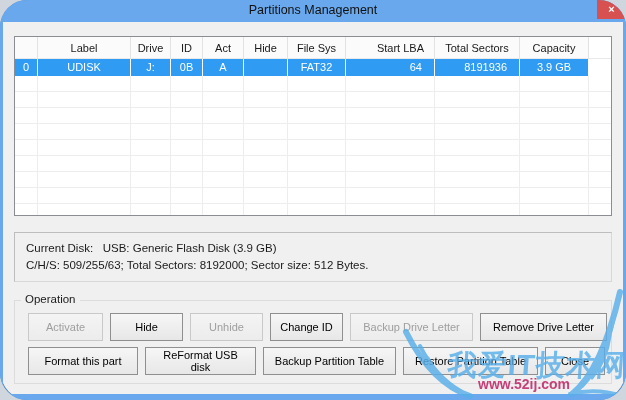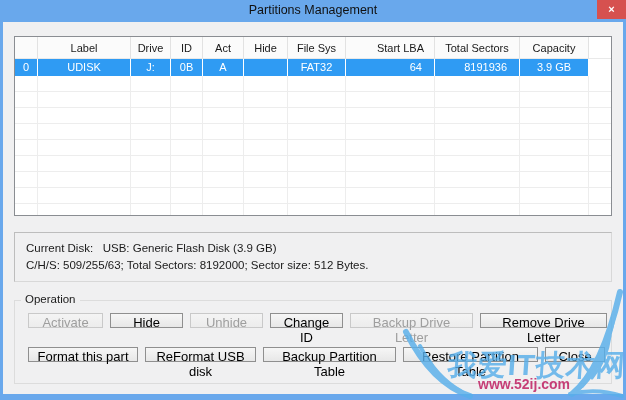--- a/index.html
+++ b/index.html
@@ -1,17 +1,17 @@
 <!DOCTYPE html>
 <html><head>
 <meta charset="utf-8">
 <style>
   html,body{margin:0;padding:0;background:#cfd6dd;font-family:"Liberation Sans","DejaVu Sans",sans-serif;}
   .window{position:relative;width:626px;height:400px;background:#F0F0F1;overflow:hidden;
-          box-shadow:0 0 0 1px #4a86c8 inset;}
+          box-shadow:0 0 0 1px #4a86c8 inset;border-radius:27px;}
   
   .titlebar{position:absolute;left:0;top:0;width:626px;height:22px;background:#69A8EC;}
   .title{position:absolute;left:0;top:3px;width:100%;text-align:center;font-size:12.5px;color:#101010;}
   .border-l,.border-r,.border-b{position:absolute;background:#69A8EC;}
   .border-l{left:0;top:22px;width:3px;height:378px;}
   .border-r{right:0;top:22px;width:3px;height:378px;}
   .border-b{left:0;bottom:0;width:626px;height:6px;}
   .close-btn{position:absolute;right:0;top:0;width:29px;height:19px;background:#D6514F;
              color:#fff;font-size:11px;font-weight:bold;text-align:center;line-height:19px;cursor:pointer;}
   
@@ -42,22 +42,22 @@
            border:1px solid;border-color:#BDBDBD #D8D8D8 #D8D8D8 #BDBDBD;padding:7px 0 0 11px;}
   .infobox div{font-size:11.5px;color:#1A1A1A;line-height:17px;white-space:pre;}
   
   .groupbox{position:absolute;left:14px;top:300px;width:598px;height:84px;box-sizing:border-box;
             border:1px solid #DCDCDC;}
   .group-label{position:absolute;left:6px;top:-8px;background:#F0F0F1;padding:0 4px;
                font-size:11.5px;color:#1A1A1A;}
   .btn-row{position:absolute;left:13px;display:flex;gap:7px;}
   .btn-row.r1{top:12px;}
   .btn-row.r2{top:46px;}
-  .btn{height:15px;box-sizing:border-box;border:1px solid #8F8F8F;
-       background:linear-gradient(#F6F6F6,#E7E7E7);font-size:13px;color:#000;
+  .btn{height:28px;box-sizing:border-box;border:1px solid #8F8F8F;
+       background:linear-gradient(#F6F6F6,#E7E7E7);font-size:11px;color:#000;
        font-family:"Liberation Sans","DejaVu Sans",sans-serif;text-align:center;cursor:pointer;}
   .btn.disabled{border-color:#C9C9C9;color:#9E9E9E;background:linear-gradient(#F4F4F4,#ECECEC);}
   
   .watermark{position:absolute;left:0;top:0;width:626px;height:400px;pointer-events:none;opacity:0.82;}
   .wm-title{position:absolute;left:448px;top:346px;font-size:29px;font-weight:bold;
             color:#58AFEA;letter-spacing:1px;transform:skewX(-4deg);}
   .wm-url{position:absolute;left:478px;top:376px;font-size:14px;font-weight:bold;color:#be185d;}
   .wm-svg{position:absolute;}
 </style>
 </head>

